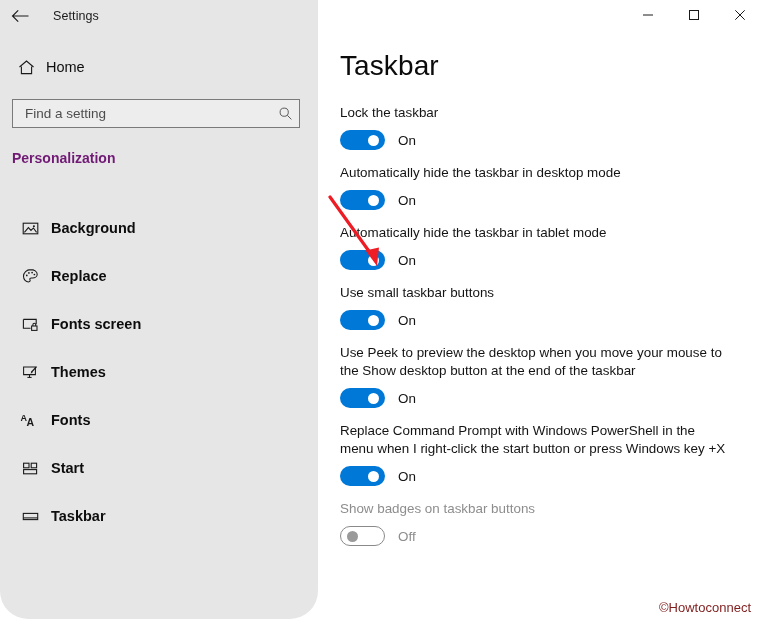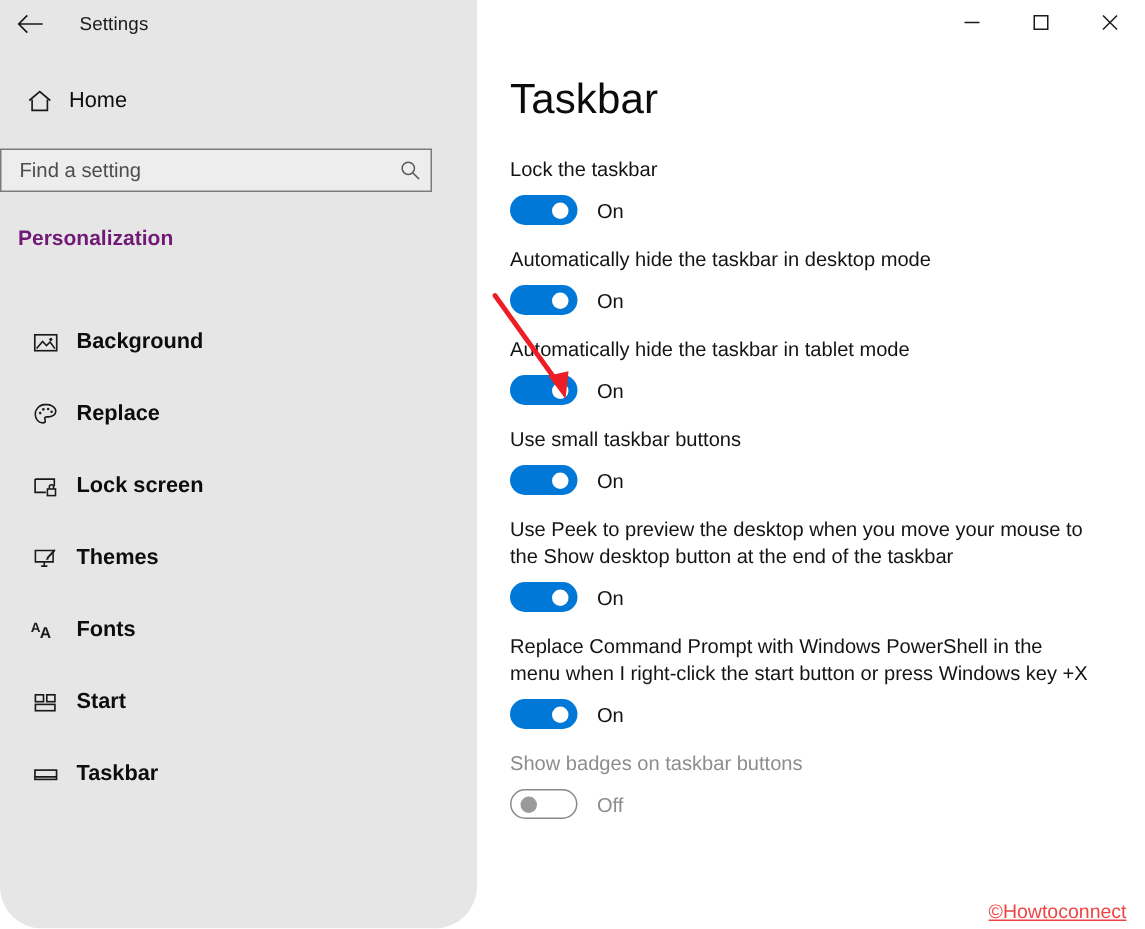--- a/index.html
+++ b/index.html
@@ -99,21 +99,21 @@
   }
   .home-label {
     font-size: 14.5px;
     color: #0d0d0d;
     margin-left: 3px;
   }
 
   .search-box {
     position: absolute;
     top: 99px;
-    left: 0;
+    left: 12px;
     width: 288px;
     height: 29px;
     box-sizing: border-box;
     background: #ededed;
     border: 1px solid #7a7a7a;
     display: flex;
     cursor: text;
   }
   .search-box input {
     border: none;
@@ -258,23 +258,22 @@
     pointer-events: none;
     z-index: 30;
   }
 
   
   .watermark {
     position: absolute;
     right: 12px;
     bottom: 4px;
     font-size: 13px;
-    color: #ef4444;
+    color: #7f1d1d;
     z-index: 25;
-    text-decoration: underline;
   }
 </style>
 </head>
 <body>
 
 <div class="sidebar">
 
   <div class="home-row">
     <span class="home-icon">
       <svg width="17" height="17" viewBox="0 0 17 17">
@@ -324,21 +323,21 @@
     </div>
 
     <div class="nav-item">
       <span class="nav-ico">
         <svg width="17" height="17" viewBox="0 0 17 17">
           <path d="M1.4 3.4 L14.2 3.4 L14.2 8.2 M1.4 3.4 L1.4 12.2 L8.6 12.2" fill="none" stroke="#1a1a1a" stroke-width="1.1"></path>
           <rect x="9.6" y="10" width="5.4" height="4.4" fill="none" stroke="#1a1a1a" stroke-width="1.05"></rect>
           <path d="M10.9 10 L10.9 8.6 A1.4 1.4 0 0 1 13.7 8.6 L13.7 10" fill="none" stroke="#1a1a1a" stroke-width="1.05"></path>
         </svg>
       </span>
-      <span class="nav-label">Lock screen</span>
+      <span class="nav-label">Fonts screen</span>
     </div>
 
     <div class="nav-item">
       <span class="nav-ico">
         <svg width="17" height="17" viewBox="0 0 17 17">
           <path d="M1.6 3 L13.4 3 L13.4 10.6 L1.6 10.6 Z" fill="none" stroke="#1a1a1a" stroke-width="1.05"></path>
           <path d="M5.4 13.4 L9.6 13.4" stroke="#1a1a1a" stroke-width="1.05"></path>
           <path d="M7.5 10.6 L7.5 13.4" stroke="#1a1a1a" stroke-width="1.05"></path>
           <path d="M9.4 8.2 L14.6 2.6" fill="none" stroke="#1a1a1a" stroke-width="1.3"></path>
           <path d="M8.4 9.4 L10.4 9.0 L9.9 7.3 Z" fill="#1a1a1a"></path>

